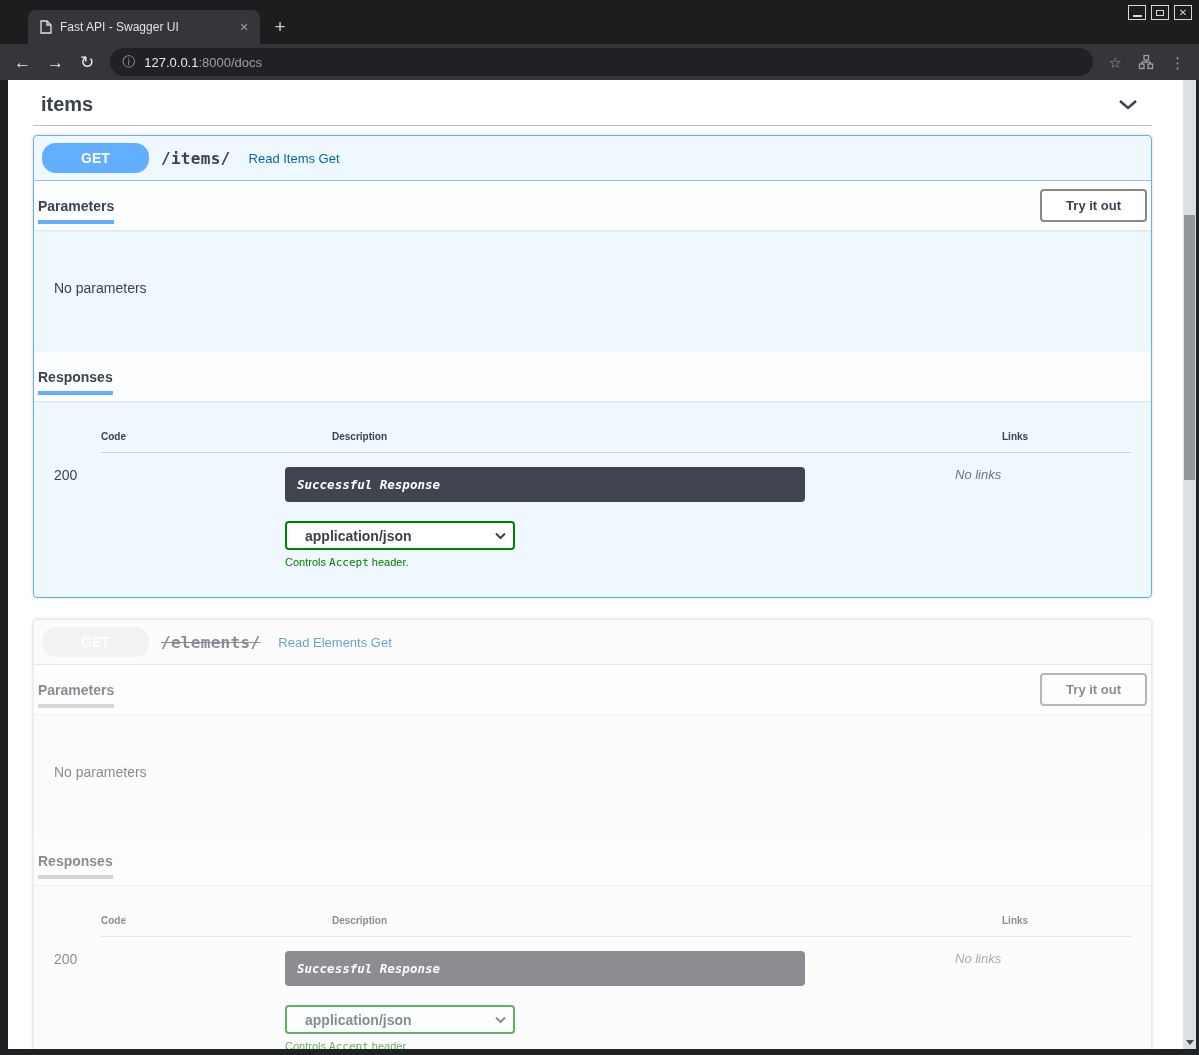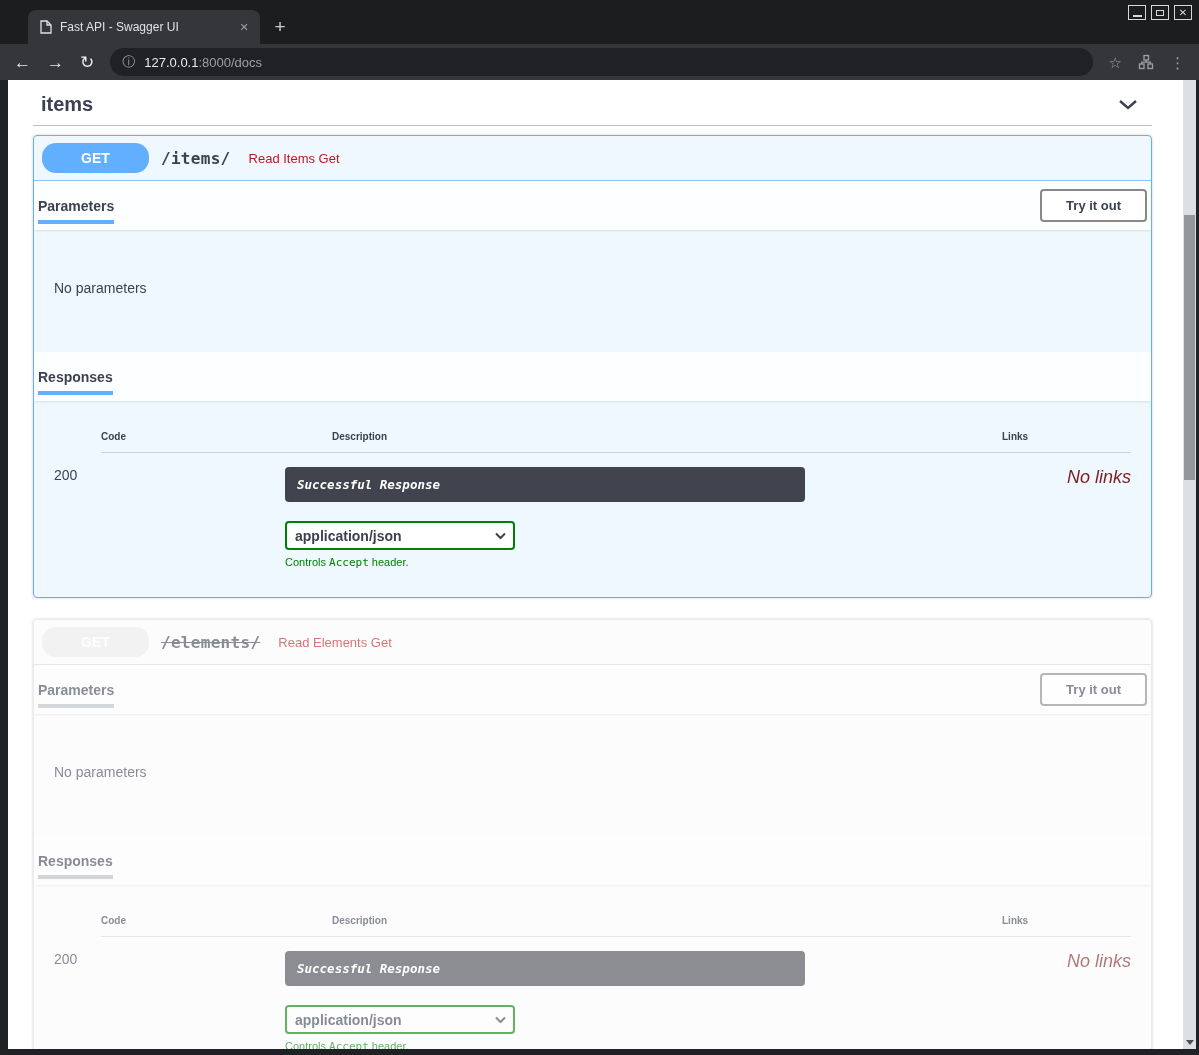--- a/index.html
+++ b/index.html
@@ -49,40 +49,40 @@
   .opblock { margin-top:9px; border:1px solid #61affe; border-radius:4px; background:rgba(97,175,254,.1); box-shadow:0 0 3px rgba(0,0,0,.19); overflow:hidden; }
   .opblock.deprecated { margin-top:21px; border-color:#ebebeb; background:hsla(0,0%,92%,.15); }
   .deprecated .op-inner { opacity:.6; }
 
   .op-summary { display:flex; align-items:center; padding:7px 8px; border-bottom:1px solid rgba(97,175,254,.7); cursor:pointer; }
   .deprecated .op-summary { border-bottom-color:#d8d8d8; }
   .method { flex:none; width:107px; padding:7px 0; text-align:center; background:#61affe; border-radius:14px; color:#fff; font-weight:700; font-size:14px; }
   .deprecated .method { background:#ebebeb; }
   .path { margin:0 10px 0 12px; font-family:"DejaVu Sans Mono","Liberation Mono",monospace; font-size:16px; font-weight:600; letter-spacing:.3px; color:#3b4151; }
   .deprecated .path { text-decoration:line-through; }
-  .summary-desc { font-size:13px; color:#b91c1c; margin-left:8px; }
+  .summary-desc { font-size:13px; color:#0369a1; margin-left:8px; }
 
   .sect-header { display:flex; justify-content:space-between; align-items:center; min-height:49px; padding:6px 4px; background:rgba(255,255,255,.8); box-shadow:0 1px 2px rgba(0,0,0,.1); }
   .tab-lbl { position:relative; font-size:14px; font-weight:700; color:#3b4151; }
   .tab-lbl:after { content:""; position:absolute; left:0; right:0; bottom:-10px; height:4px; background:#61affe; }
   .deprecated .tab-lbl:after { background:#b9bcbf; }
   .try-btn { padding:7px 24px; border:2px solid #888; border-radius:4px; background:#fff; font-family:inherit; font-weight:600; font-size:13px; color:#3b4151; cursor:pointer; }
 
   .dep-warning { padding:17px 20px 16px; font-size:13px; color:#3b4151; }
   .no-params { padding:18px 20px 56px; font-size:14px; color:#3b4151;margin-top:32px; }
 
   .resp-wrap { padding:16px 20px 28px; }
   .resp-grid-head, .resp-grid-row { display:grid; grid-template-columns:231px 670px 1fr; }
   .resp-grid-head { font-size:10px; font-weight:700; padding:14px 0 10px; border-bottom:1px solid rgba(59,65,81,.2);margin-left:47px; }
   .resp-grid-row { padding-top:14px; font-size:14px; }
   .resp-desc-box { width:520px; background:#41444e; color:#fff; border-radius:4px; padding:10px 12px; font-family:"DejaVu Sans Mono","Liberation Mono",monospace; font-style:italic; font-weight:600; font-size:12.5px; }
-  .links-val { font-style:italic; font-size:18px; color:#7f1d1d;text-align:right; }
+  .links-val { font-style:italic; font-size:13px; color:#737373; }
 
   .media-wrap { position:relative; width:230px; margin-top:19px; }
-  select.media { width:230px; height:29px; padding:0 28px 0 8px; border:2px solid #008000; border-radius:4px; background:#fff; appearance:none; -webkit-appearance:none; -moz-appearance:none; font-family:inherit; font-size:14px; font-weight:600; color:#3b4151; cursor:pointer; }
+  select.media { width:230px; height:29px; padding:0 28px 0 18px; border:2px solid #008000; border-radius:4px; background:#fff; appearance:none; -webkit-appearance:none; -moz-appearance:none; font-family:inherit; font-size:14px; font-weight:600; color:#3b4151; cursor:pointer; }
   .media-chev { position:absolute; right:9px; top:50%; transform:translateY(-50%); pointer-events:none; width:11px; height:7px; stroke:#3b4151; stroke-width:2; fill:none; }
   .accept-msg { margin-top:6px; font-size:11px; color:#008000; }
   .accept-code { font-family:"DejaVu Sans Mono","Liberation Mono",monospace; font-size:11px; }
 </style>
 </head>
 <body>
 
 <div class="window">
 
   <div class="titlebar">

